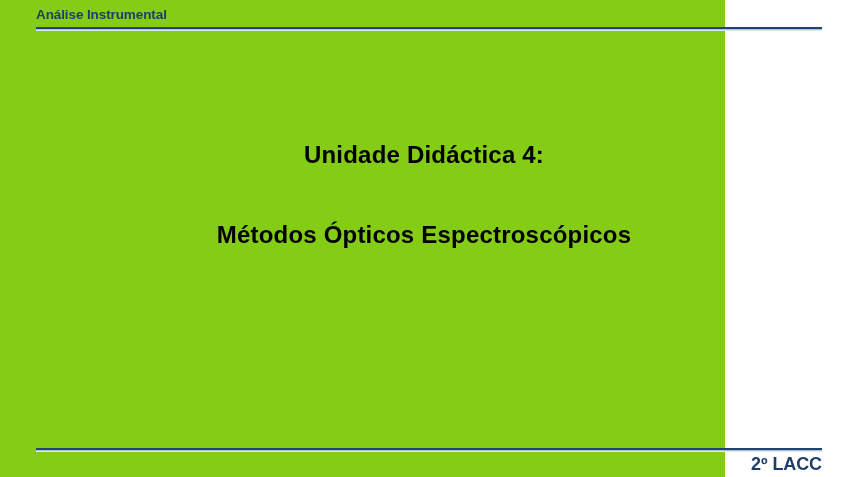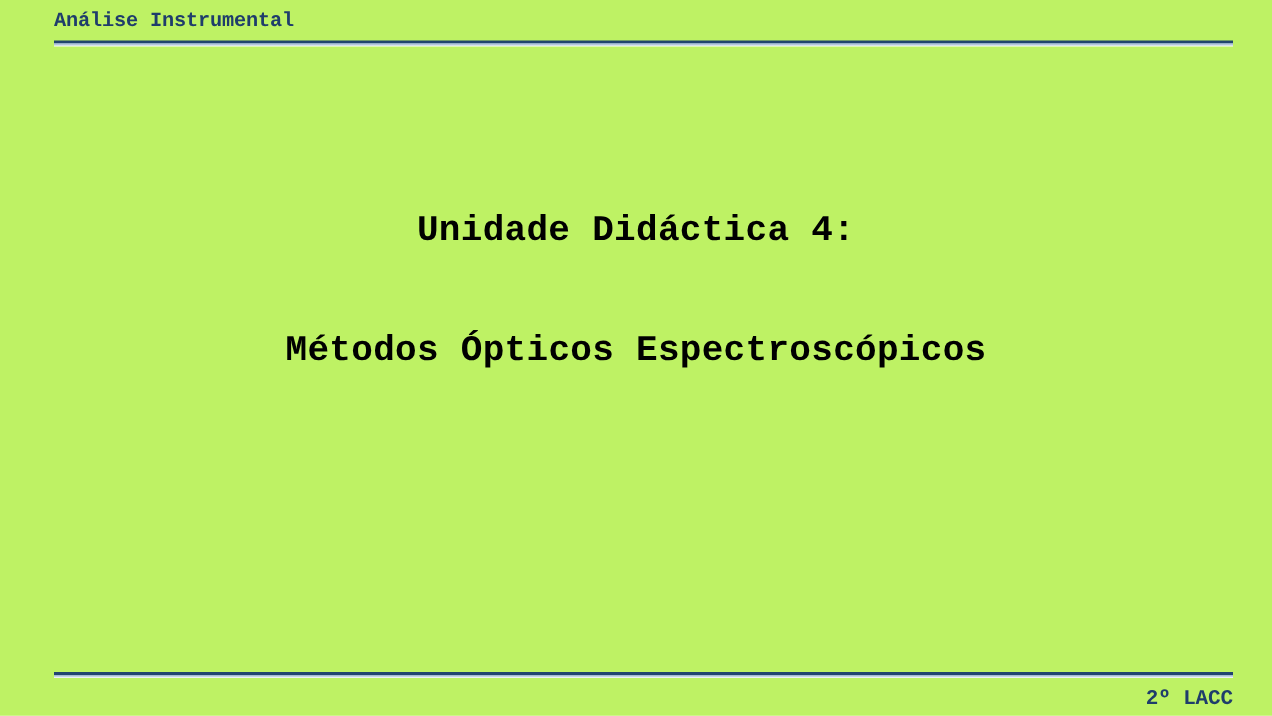--- a/index.html
+++ b/index.html
@@ -10,25 +10,24 @@
   body {
     width: 848px;
     height: 477px;
     background: #ffffff;
     font-family: "Liberation Sans", sans-serif;
     overflow: hidden;
   }
 
   .slide {
     position: relative;
-    width: 848px;
+    width: 725px;
     height: 477px;
-    background: #bef264;
+    background: #84cc16;
     box-sizing: border-box;
-    font-family: Liberation Mono, monospace;
   }
 
   
   .header {
     position: absolute;
     left: 36px;
     top: 7px;
     width: 786px;
     height: 18px;
     display: flex;
@@ -94,21 +93,21 @@
 
   
   .footer {
     position: absolute;
     left: 36px;
     top: 456px;
     width: 786px;
     text-align: right;
   }
   .footer-text {
-    font-size: 14px;
+    font-size: 18px;
     font-weight: bold;
     color: #1f3d6b;
     letter-spacing: -0.1px;
     line-height: 17px;
     white-space: nowrap;
   }
 </style>
 </head>
 <body>
 

